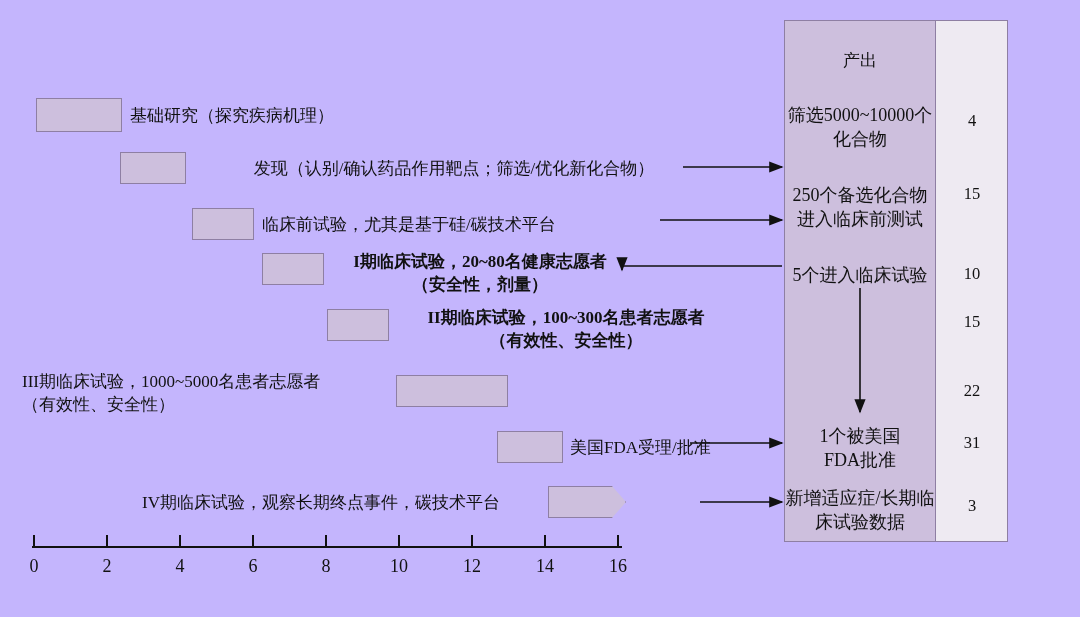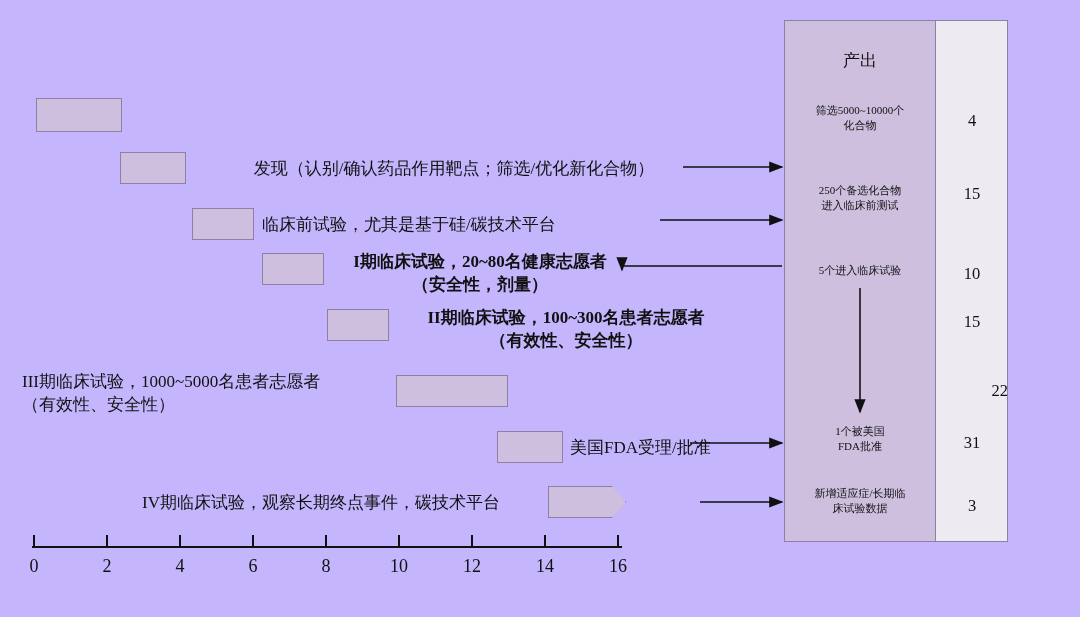--- a/index.html
+++ b/index.html
@@ -49,21 +49,21 @@
     white-space: pre-line;
   }
   #title-output { left: 784px; top: 50px; width: 152px; }
   #title-cost  { left: 936px; top: 50px; width: 72px; }
 
   .out-cell {
     position: absolute;
     width: 152px;
     left: 784px;
     text-align: center;
-    font-size: 11px;
+    font-size: 18px;
     line-height: 1.35;
     white-space: pre-line;
   }
   .cost-cell {
     position: absolute;
     width: 72px;
     left: 936px;
     text-align: center;
     font-size: 16.5px;
     line-height: 1.3;
@@ -144,33 +144,34 @@
   <div class="out-cell" style="top:263px;">5个进入临床试验</div>
   <div class="out-cell" style="top:424px;">1个被美国
 FDA批准</div>
   <div class="out-cell" style="top:486px;">新增适应症/长期临
 床试验数据</div>
 
   <div class="cost-cell" style="top:110px;">4</div>
   <div class="cost-cell" style="top:183px;">15</div>
   <div class="cost-cell" style="top:263px;">10</div>
   <div class="cost-cell" style="top:311px;">15</div>
-  <div class="cost-cell" style="top:380px;text-align:right;">22</div>
+  <div class="cost-cell" style="top:380px;">22</div>
   <div class="cost-cell" style="top:432px;">31</div>
   <div class="cost-cell" style="top:495px;">3</div>
 
   <div class="bar" style="left:36px;  top:98px;  width:86px; height:34px;"></div>
   <div class="bar" style="left:120px; top:152px; width:66px; height:32px;"></div>
   <div class="bar" style="left:192px; top:208px; width:62px; height:32px;"></div>
   <div class="bar" style="left:262px; top:253px; width:62px; height:32px;"></div>
   <div class="bar" style="left:327px; top:309px; width:62px; height:32px;"></div>
   <div class="bar" style="left:396px; top:375px; width:112px; height:32px;"></div>
   <div class="bar" style="left:497px; top:431px; width:66px; height:32px;"></div>
   <div class="bar-arrow" style="left:548px; top:486px; width:78px; height:32px;"></div>
 
+  <div class="stage-label ta-left" style="left:130px; top:105px; width:400px;">基础研究（探究疾病机理）</div>
   <div class="stage-label ta-left" style="left:194px; top:158px; width:520px;text-align:center;">发现（认别/确认药品作用靶点；筛选/优化新化合物）</div>
   <div class="stage-label ta-left" style="left:262px; top:214px; width:400px;">临床前试验，尤其是基于硅/碳技术平台</div>
   <div class="stage-label ta-center" style="left:330px; top:251px; width:300px;">I期临床试验，20~80名健康志愿者
 （安全性，剂量）</div>
   <div class="stage-label ta-center" style="left:396px; top:307px; width:340px;">II期临床试验，100~300名患者志愿者
 （有效性、安全性）</div>
   <div class="stage-label ta-left" style="left:22px;  top:371px; width:380px;">III期临床试验，1000~5000名患者志愿者
 （有效性、安全性）</div>
   <div class="stage-label ta-left" style="left:570px; top:437px; width:220px;">美国FDA受理/批准</div>
   <div class="stage-label ta-left" style="left:142px; top:492px; width:420px;">IV期临床试验，观察长期终点事件，碳技术平台</div>

